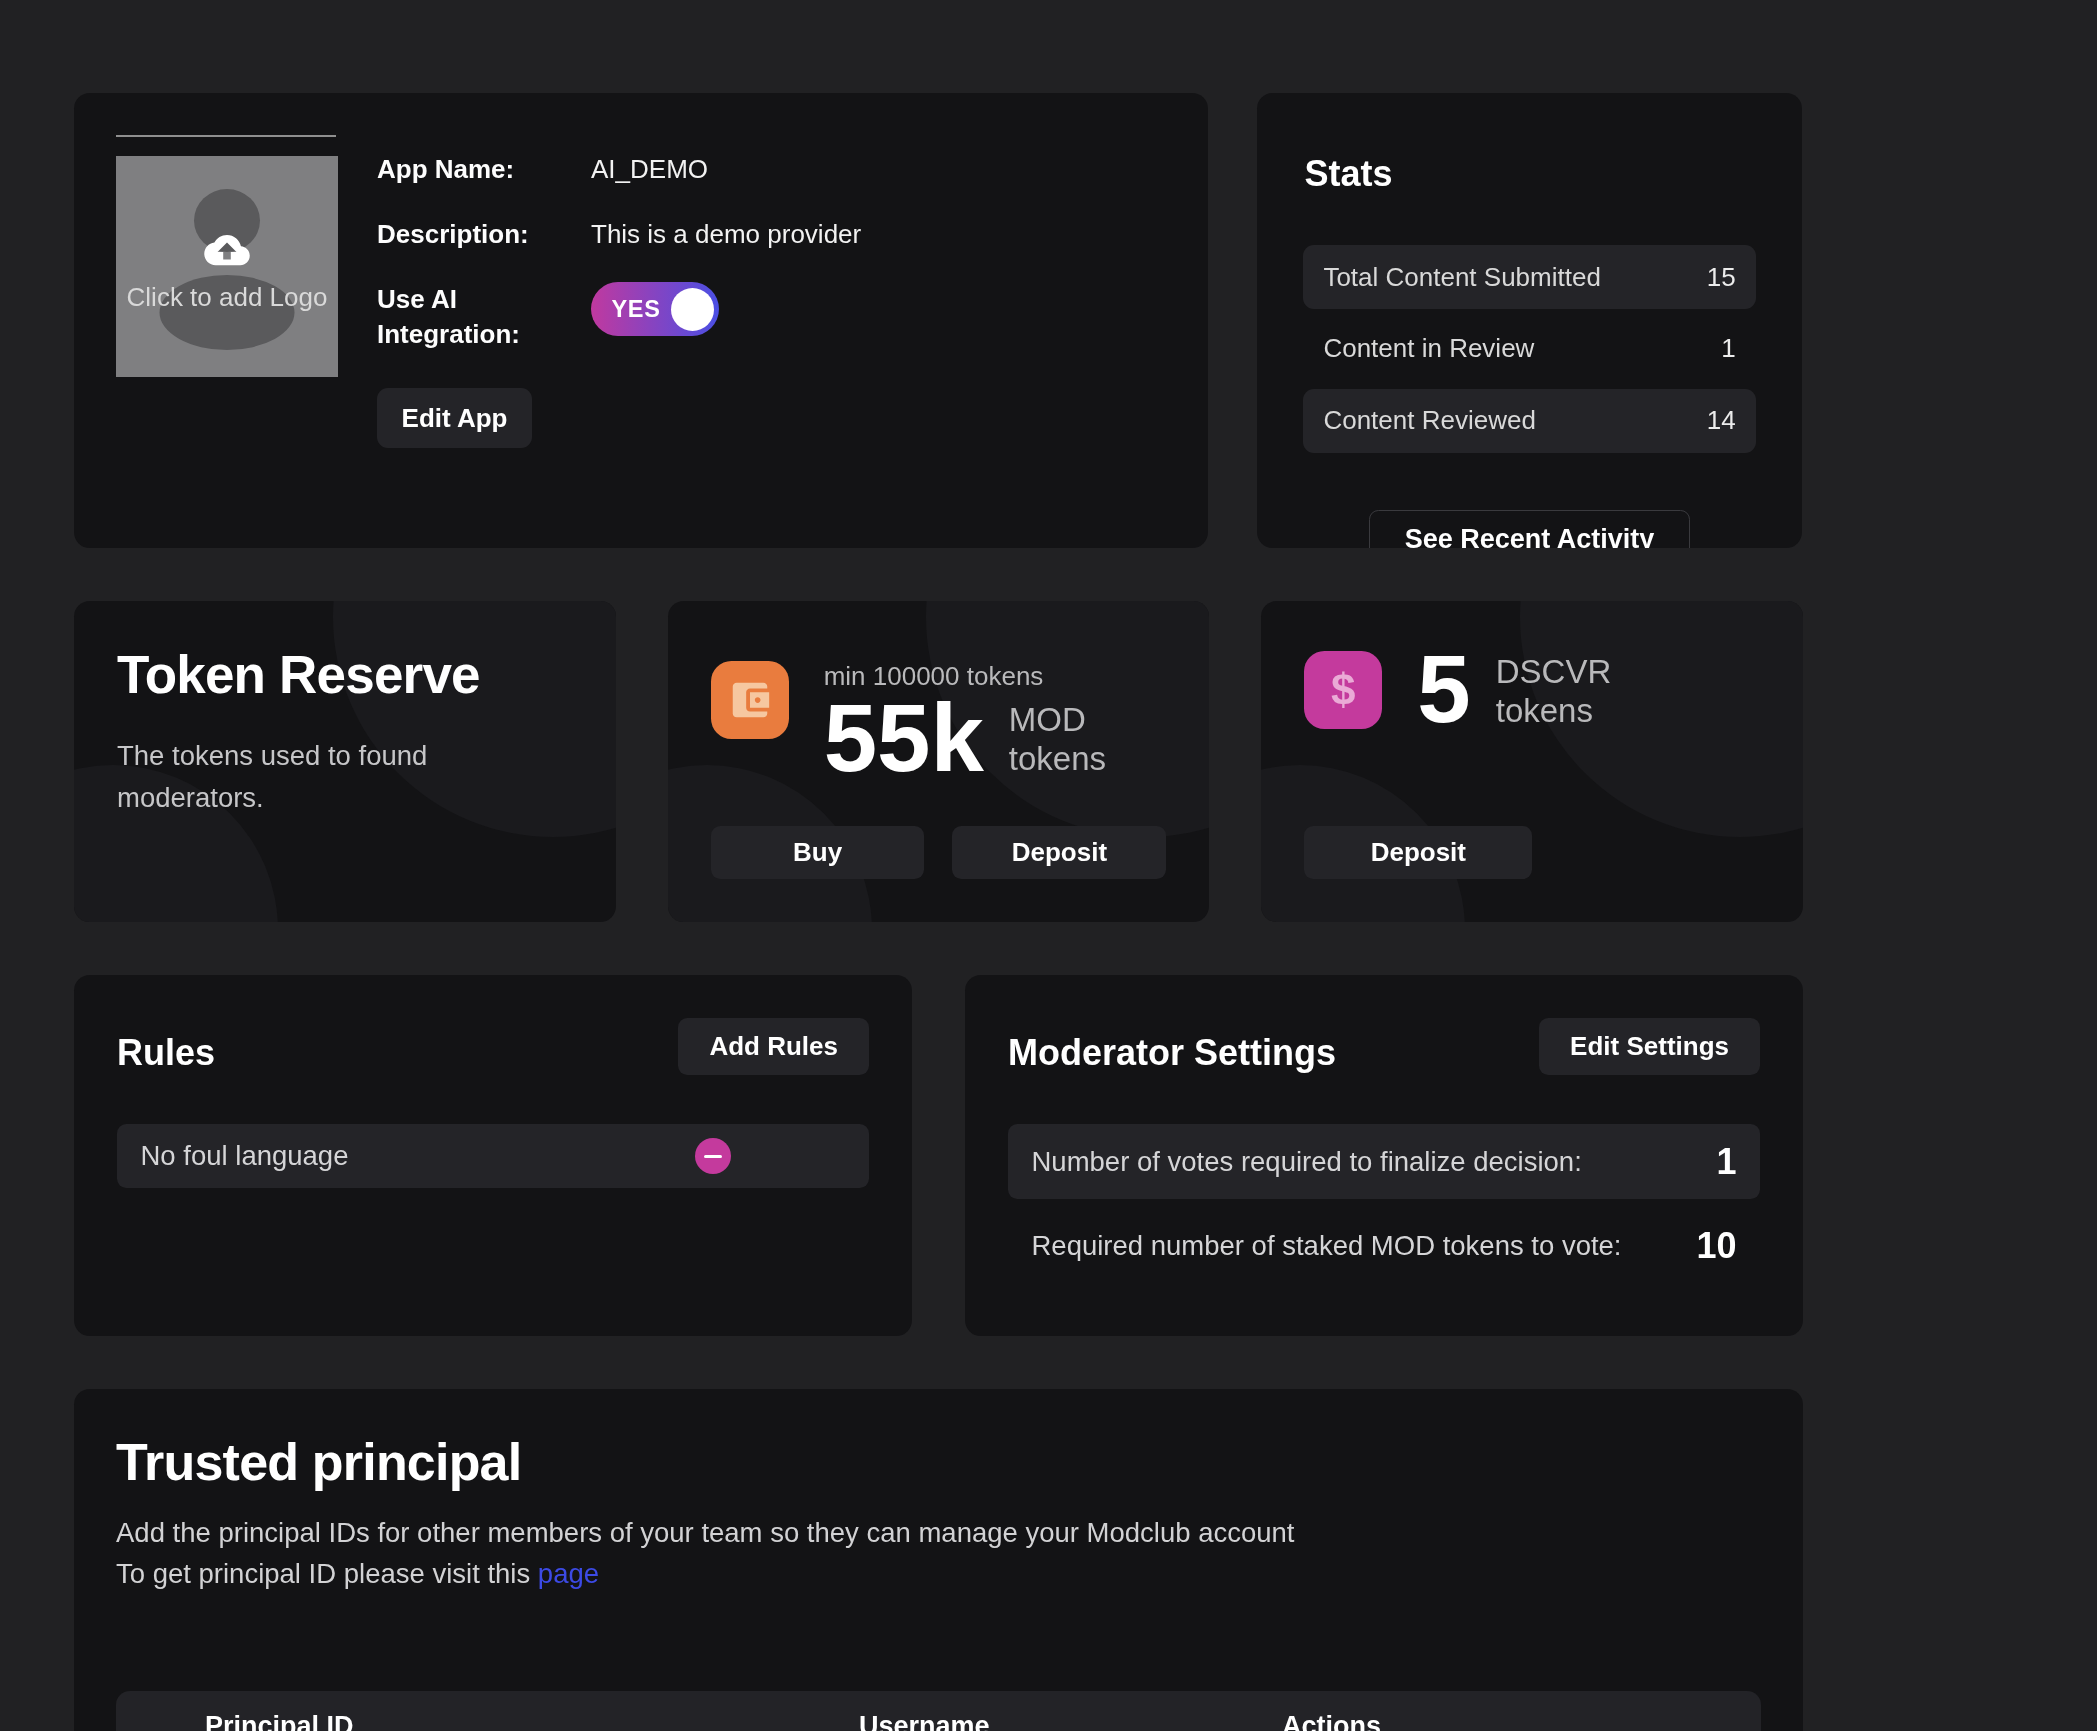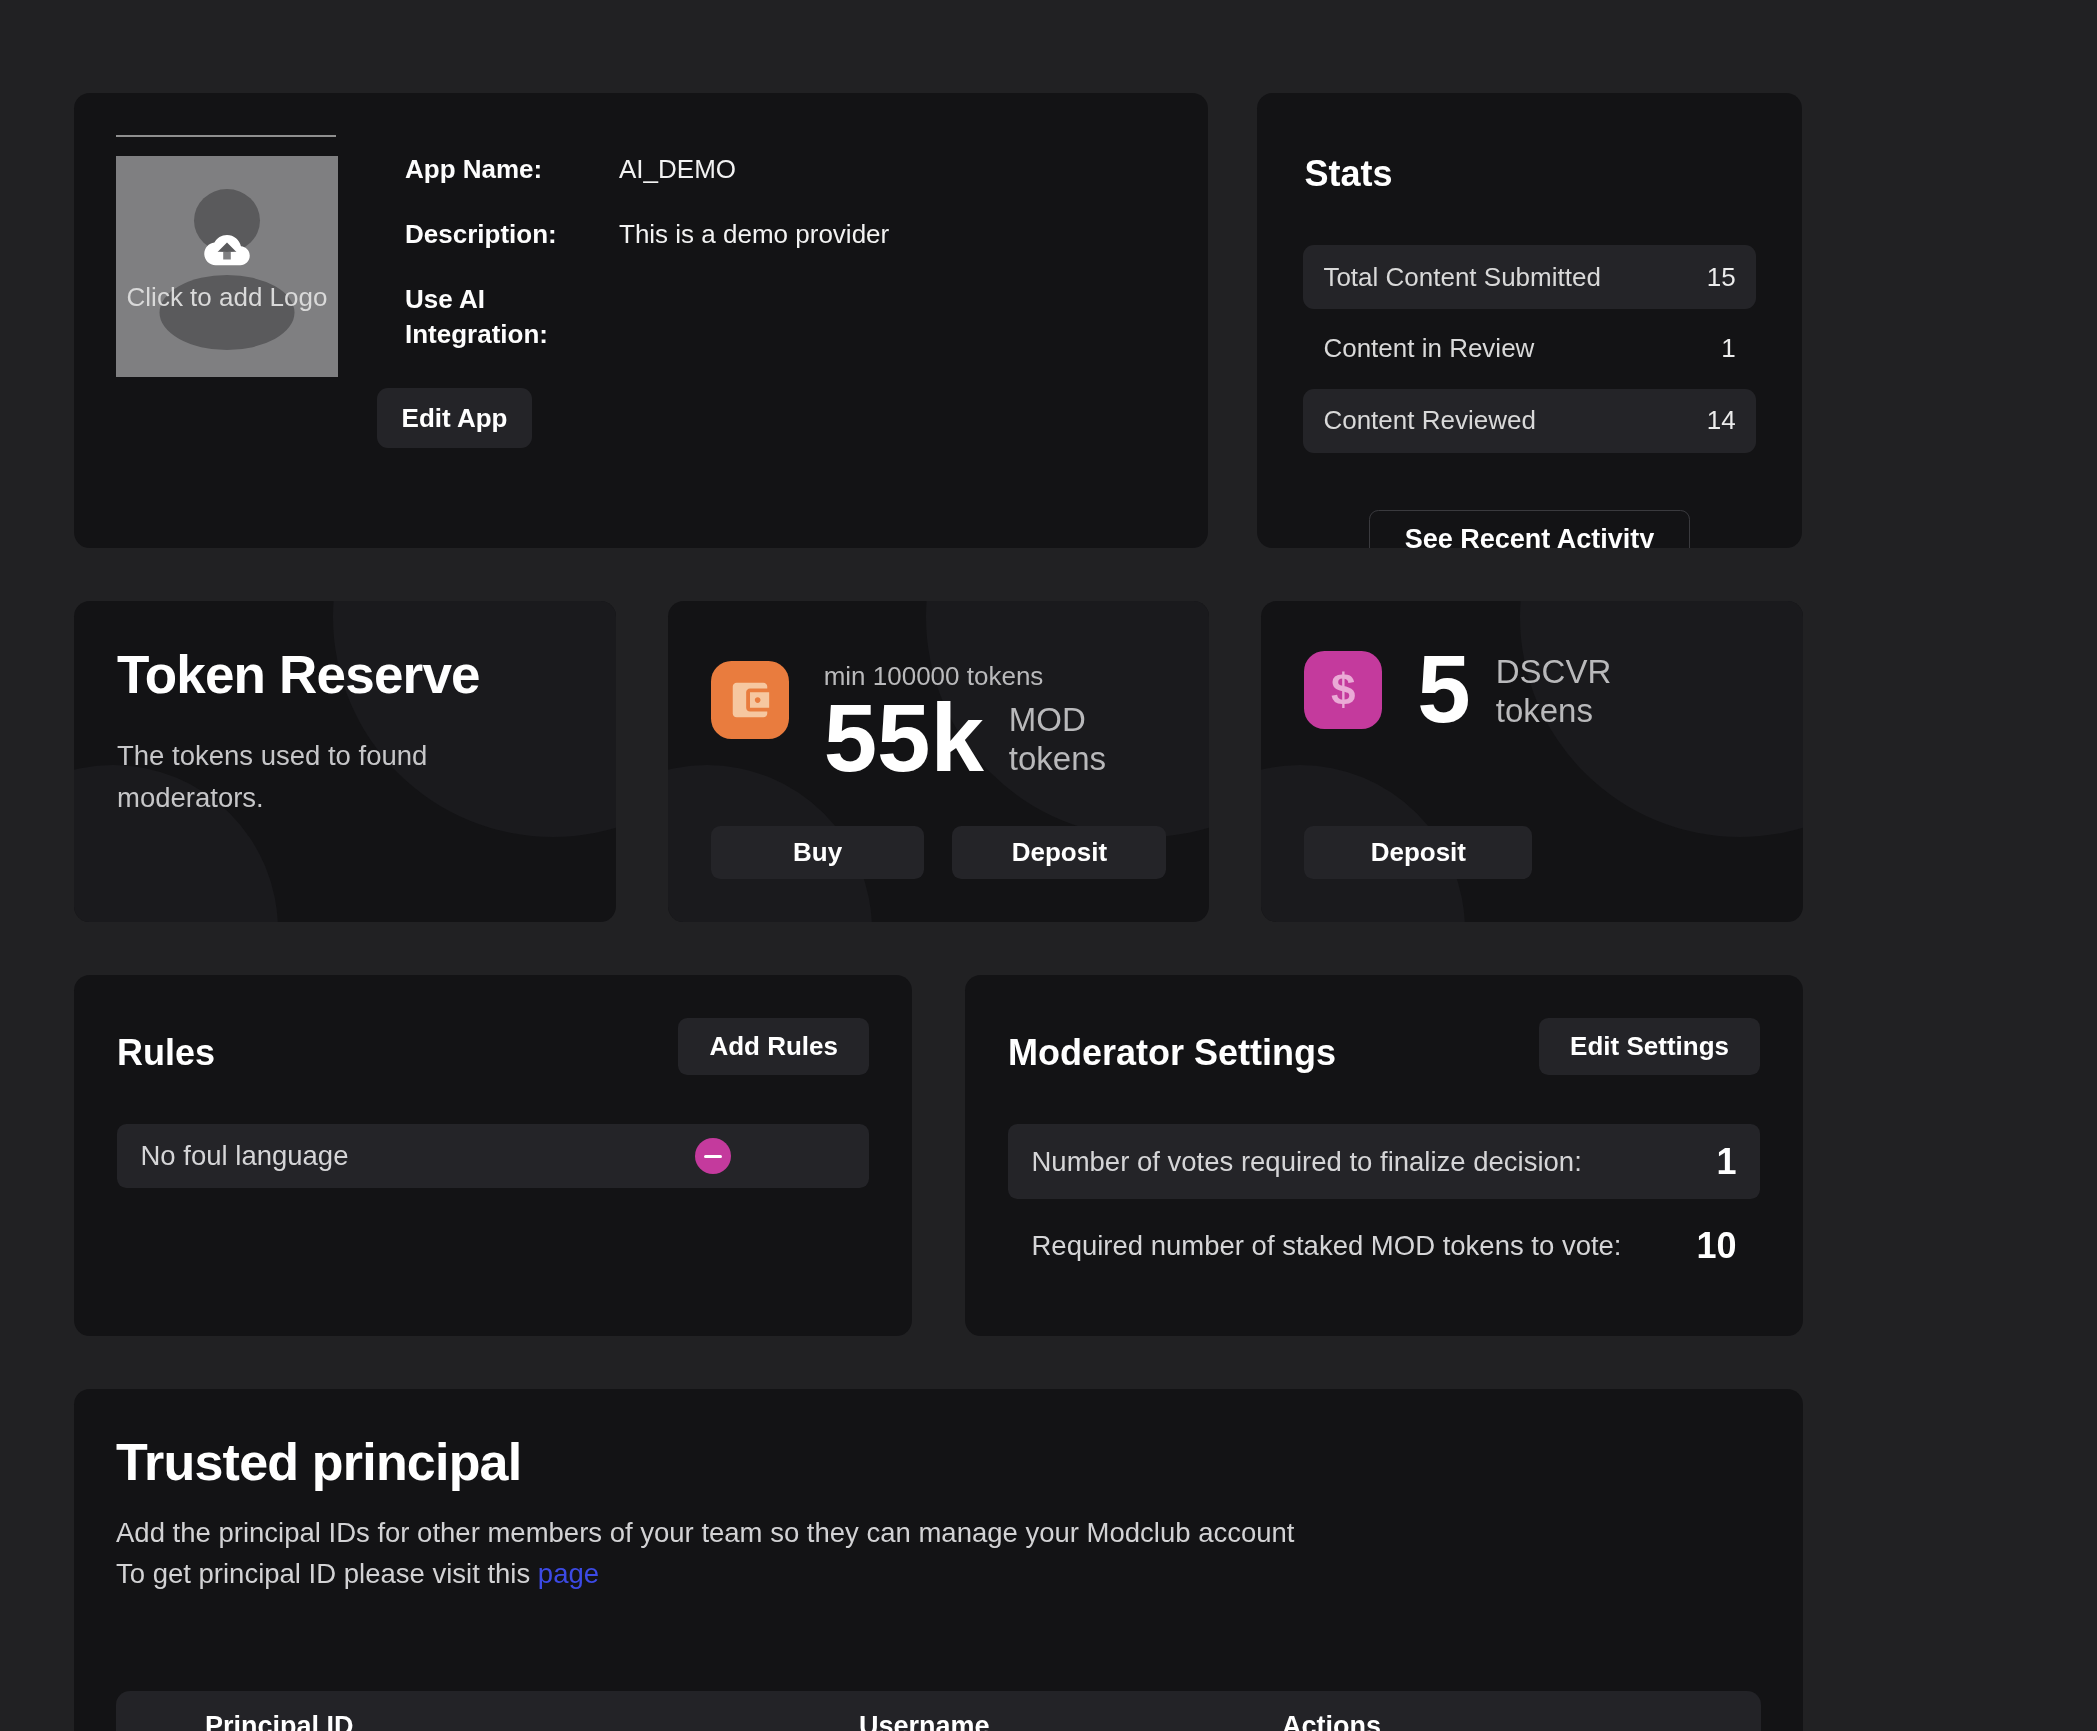--- a/index.html
+++ b/index.html
@@ -30,21 +30,21 @@
   }
   .sil-head{ position:absolute; left:50%; top:33px; transform:translateX(-50%);
     width:66px; height:63px; border-radius:50%; background:#5a5a5c; }
   .sil-body{ position:absolute; left:50%; top:119px; transform:translateX(-50%);
     width:135px; height:75px; border-radius:50%; background:#5a5a5c; }
   .cloud{ position:absolute; left:50%; top:77px; transform:translateX(-50%); }
   .logo-caption{ position:absolute; left:0; right:0; top:126px; text-align:center;
     font-size:26px; color:#d9d9d9; }
 
   .info-col{ flex:1; padding-top:17.3px; }
-  .info-grid{ display:grid; grid-template-columns:214px auto; row-gap:30px; align-items:start;margin-left:28px; }
+  .info-grid{ display:grid; grid-template-columns:214px auto; row-gap:30px; align-items:start; }
   .f-label{ font-size:26px; font-weight:bold; color:#fdfdfd; line-height:35px; }
   .f-value{ font-size:26px; color:#f2f2f2; line-height:35px; }
   .use-ai-label{ width:165px; }
 
   .toggle{
     width:128px; height:54px; border-radius:27.5px;
     background:linear-gradient(90deg,#c0399f 0%,#4a4fe4 100%);
     position:relative; cursor:pointer;
   }
   .toggle-text{ position:absolute; left:20.4px; top:0; line-height:54px;
@@ -169,20 +169,26 @@
 
       <div class="info-col">
         <div class="info-grid">
           <div class="f-label">App Name:</div>
           <div class="f-value">AI_DEMO</div>
 
           <div class="f-label">Description:</div>
           <div class="f-value">This is a demo provider</div>
 
           <div class="f-label use-ai-label">Use AI Integration:</div>
+          <div>
+            <div class="toggle">
+              <span class="toggle-text">YES</span>
+              <span class="toggle-knob"></span>
+            </div>
+          </div>
         </div>
         <button class="btn edit-app-btn">Edit App</button>
       </div>
     </div>
 
     <div class="card stats-card">
       <h2 class="card-h2 stats-title">Stats</h2>
       <div>
         <div class="stat-row">
           <span>Total Content Submitted</span>

